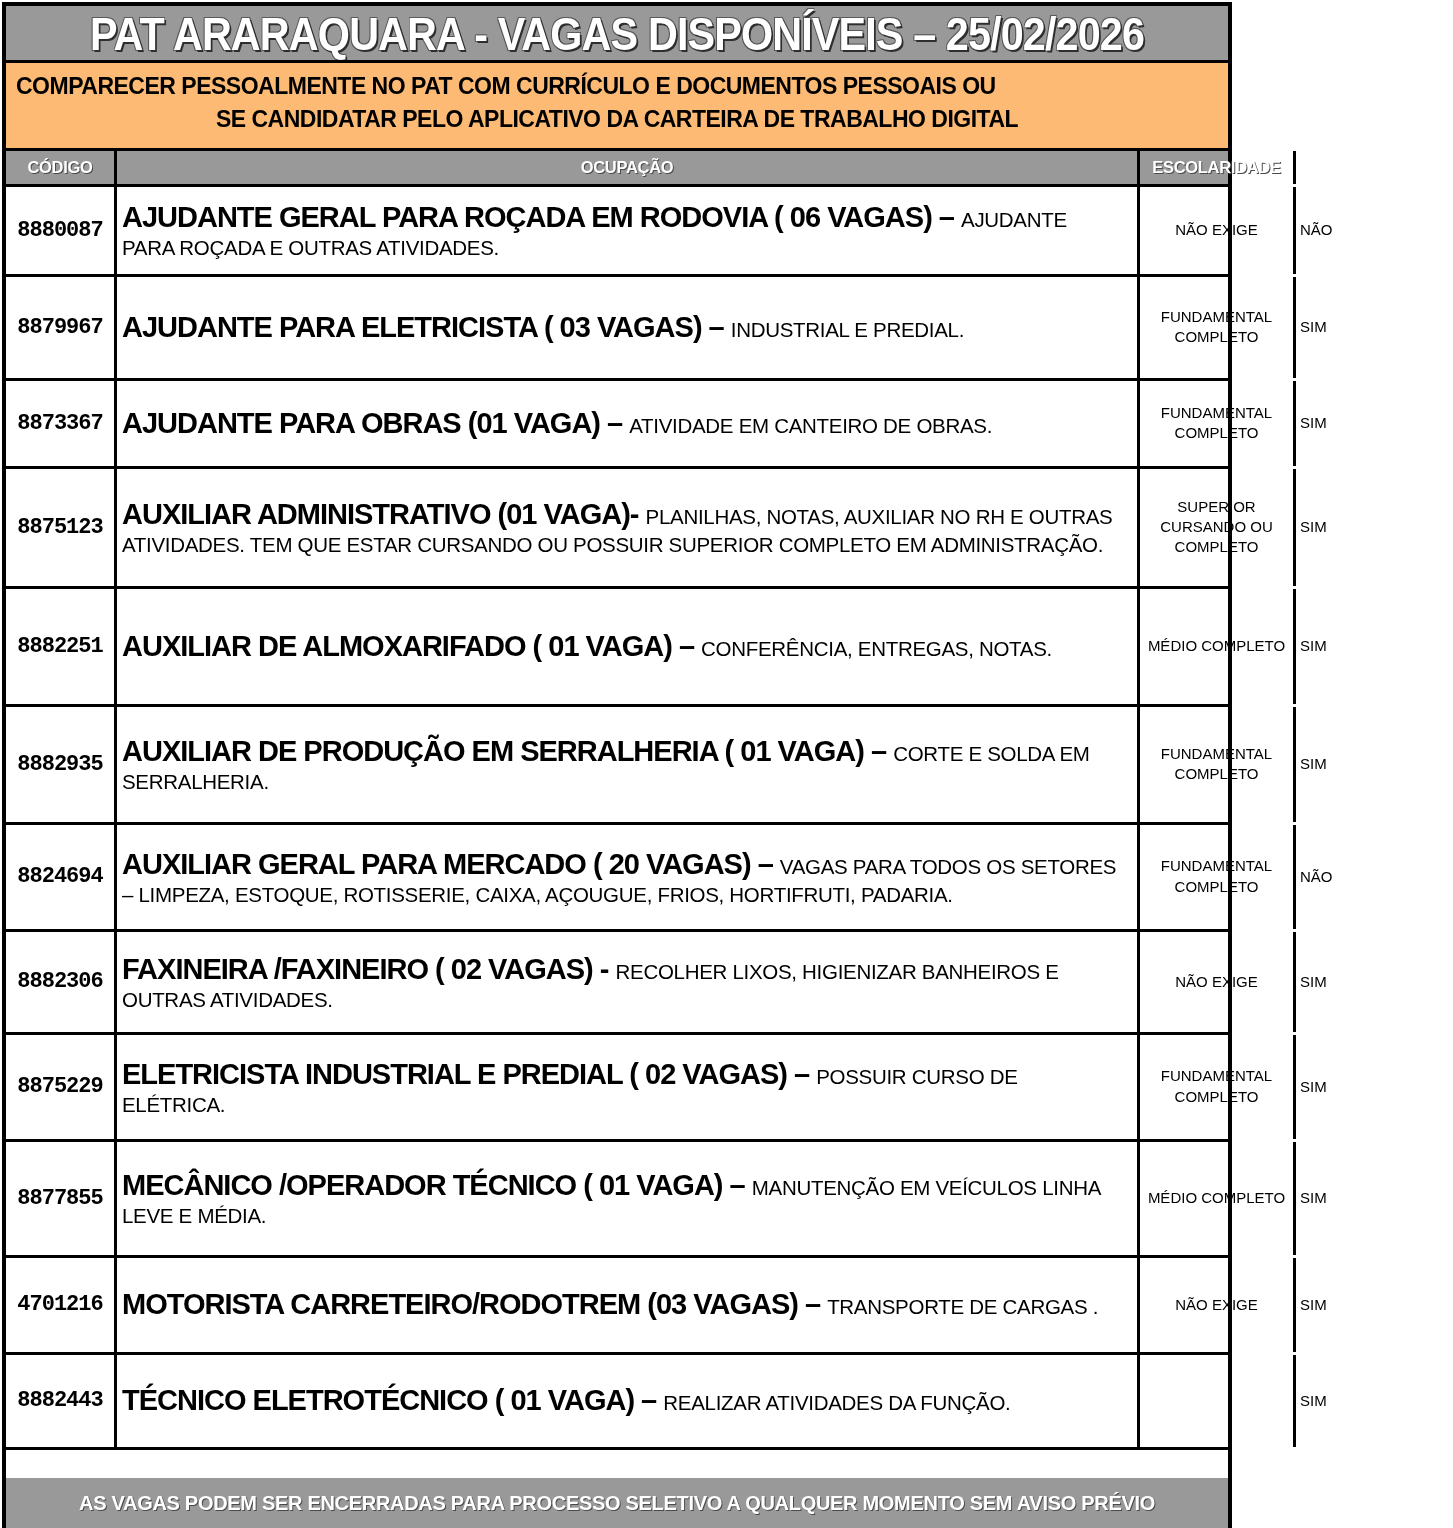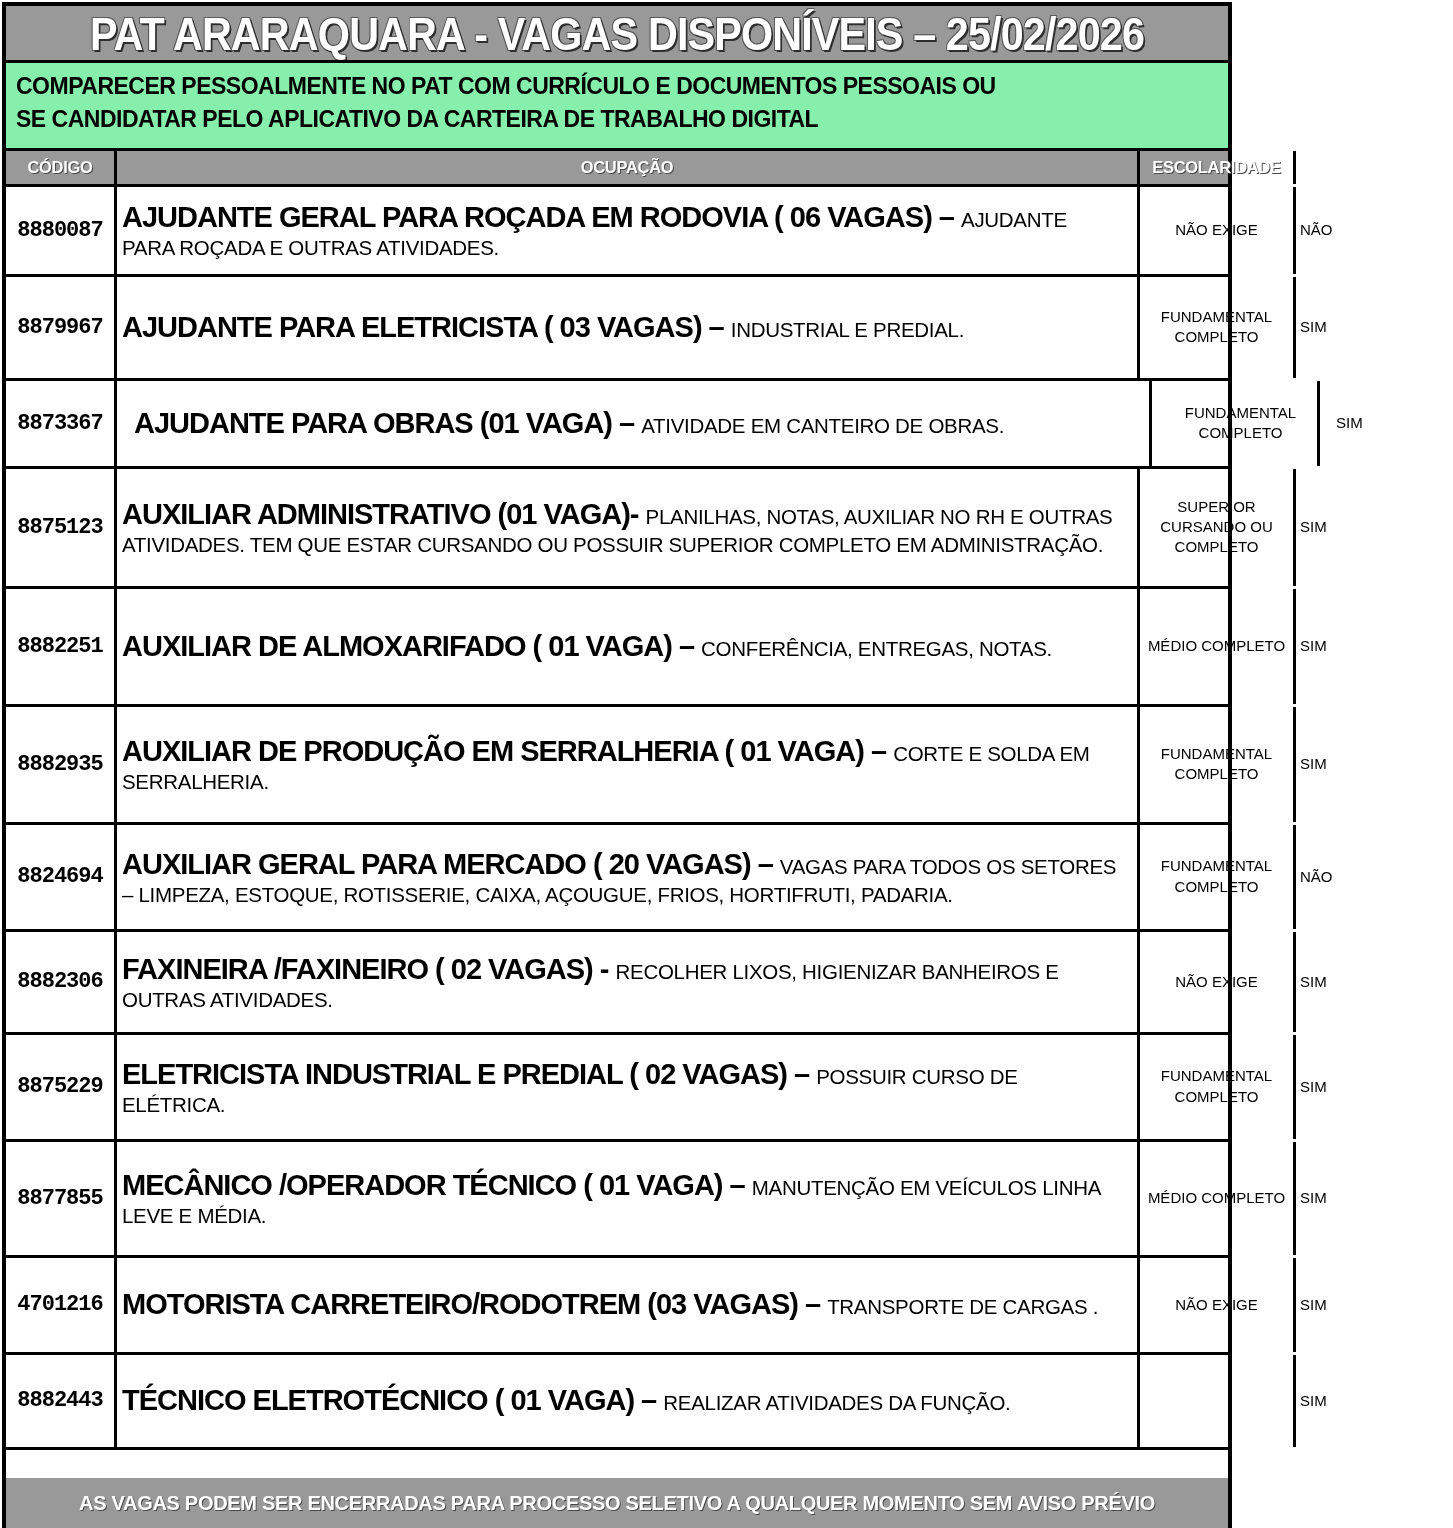--- a/index.html
+++ b/index.html
@@ -35,29 +35,29 @@
     font-size:47px;
     font-weight:bold;
     color:var(--band-text);
     white-space:nowrap;
     letter-spacing:-1px;
     transform:scaleX(0.88);
     text-shadow:2px 2px 0 #2e2e2e, -1px -1px 0 #5a5a5a, 1px -1px 0 #5a5a5a, -1px 1px 0 #5a5a5a;
   }
   
   .instructions{
-    background:#86efac;
+    background:#fdba74;
     border-bottom:3px solid var(--border);
     padding:7px 10px 11px 10px;
     font-weight:bold;
     font-size:23px;
     letter-spacing:-0.5px;
     line-height:1.45;
   }
-  .instructions .line2{text-align:left;}
+  .instructions .line2{text-align:center;}
   
   .col-header,.row{
     display:grid;
     grid-template-columns:111px 1023px 156px 1fr;
   }
   
   .col-header{
     background:var(--band-bg);
     border-bottom:3px solid var(--border);
     height:36px;
@@ -109,21 +109,21 @@
     align-items:center;
     justify-content:center;
     text-align:center;
     font-size:15px;
     line-height:1.35;
     padding:4px;
   }
   
   #rows-container .row:nth-child(1){min-height:90px;}
   #rows-container .row:nth-child(2){min-height:104px;}
-  #rows-container .row:nth-child(3){min-height:88px;gap:12px;}
+  #rows-container .row:nth-child(3){min-height:88px;}
   #rows-container .row:nth-child(4){min-height:120px;}
   #rows-container .row:nth-child(5){min-height:118px;}
   #rows-container .row:nth-child(6){min-height:118px;}
   #rows-container .row:nth-child(7){min-height:107px;}
   #rows-container .row:nth-child(8){min-height:103px;}
   #rows-container .row:nth-child(9){min-height:107px;}
   #rows-container .row:nth-child(10){min-height:116px;}
   #rows-container .row:nth-child(11){min-height:97px;}
   #rows-container .row:nth-child(12){min-height:95px;}
   

